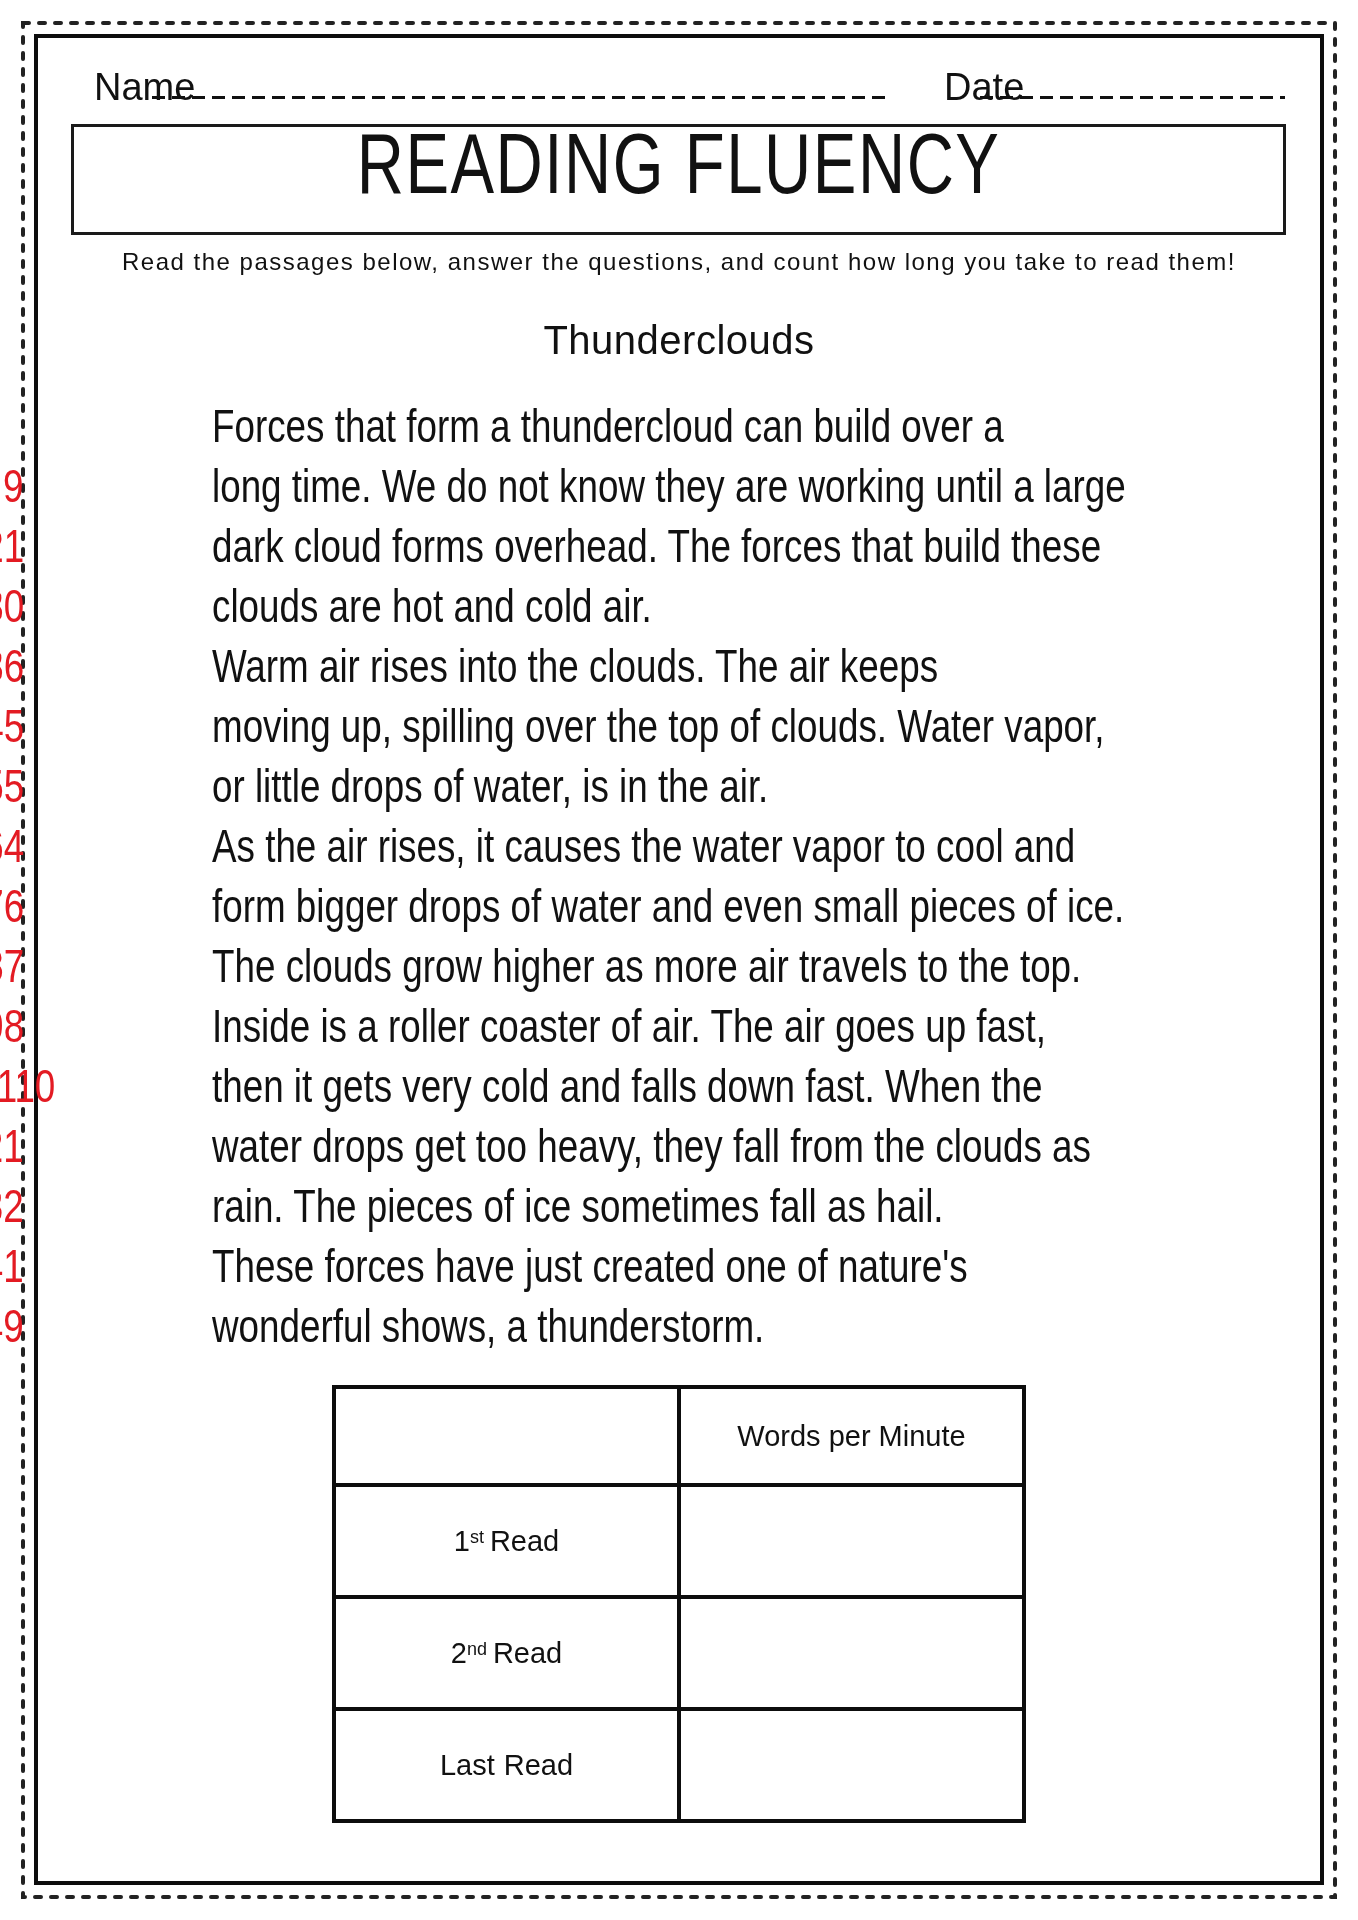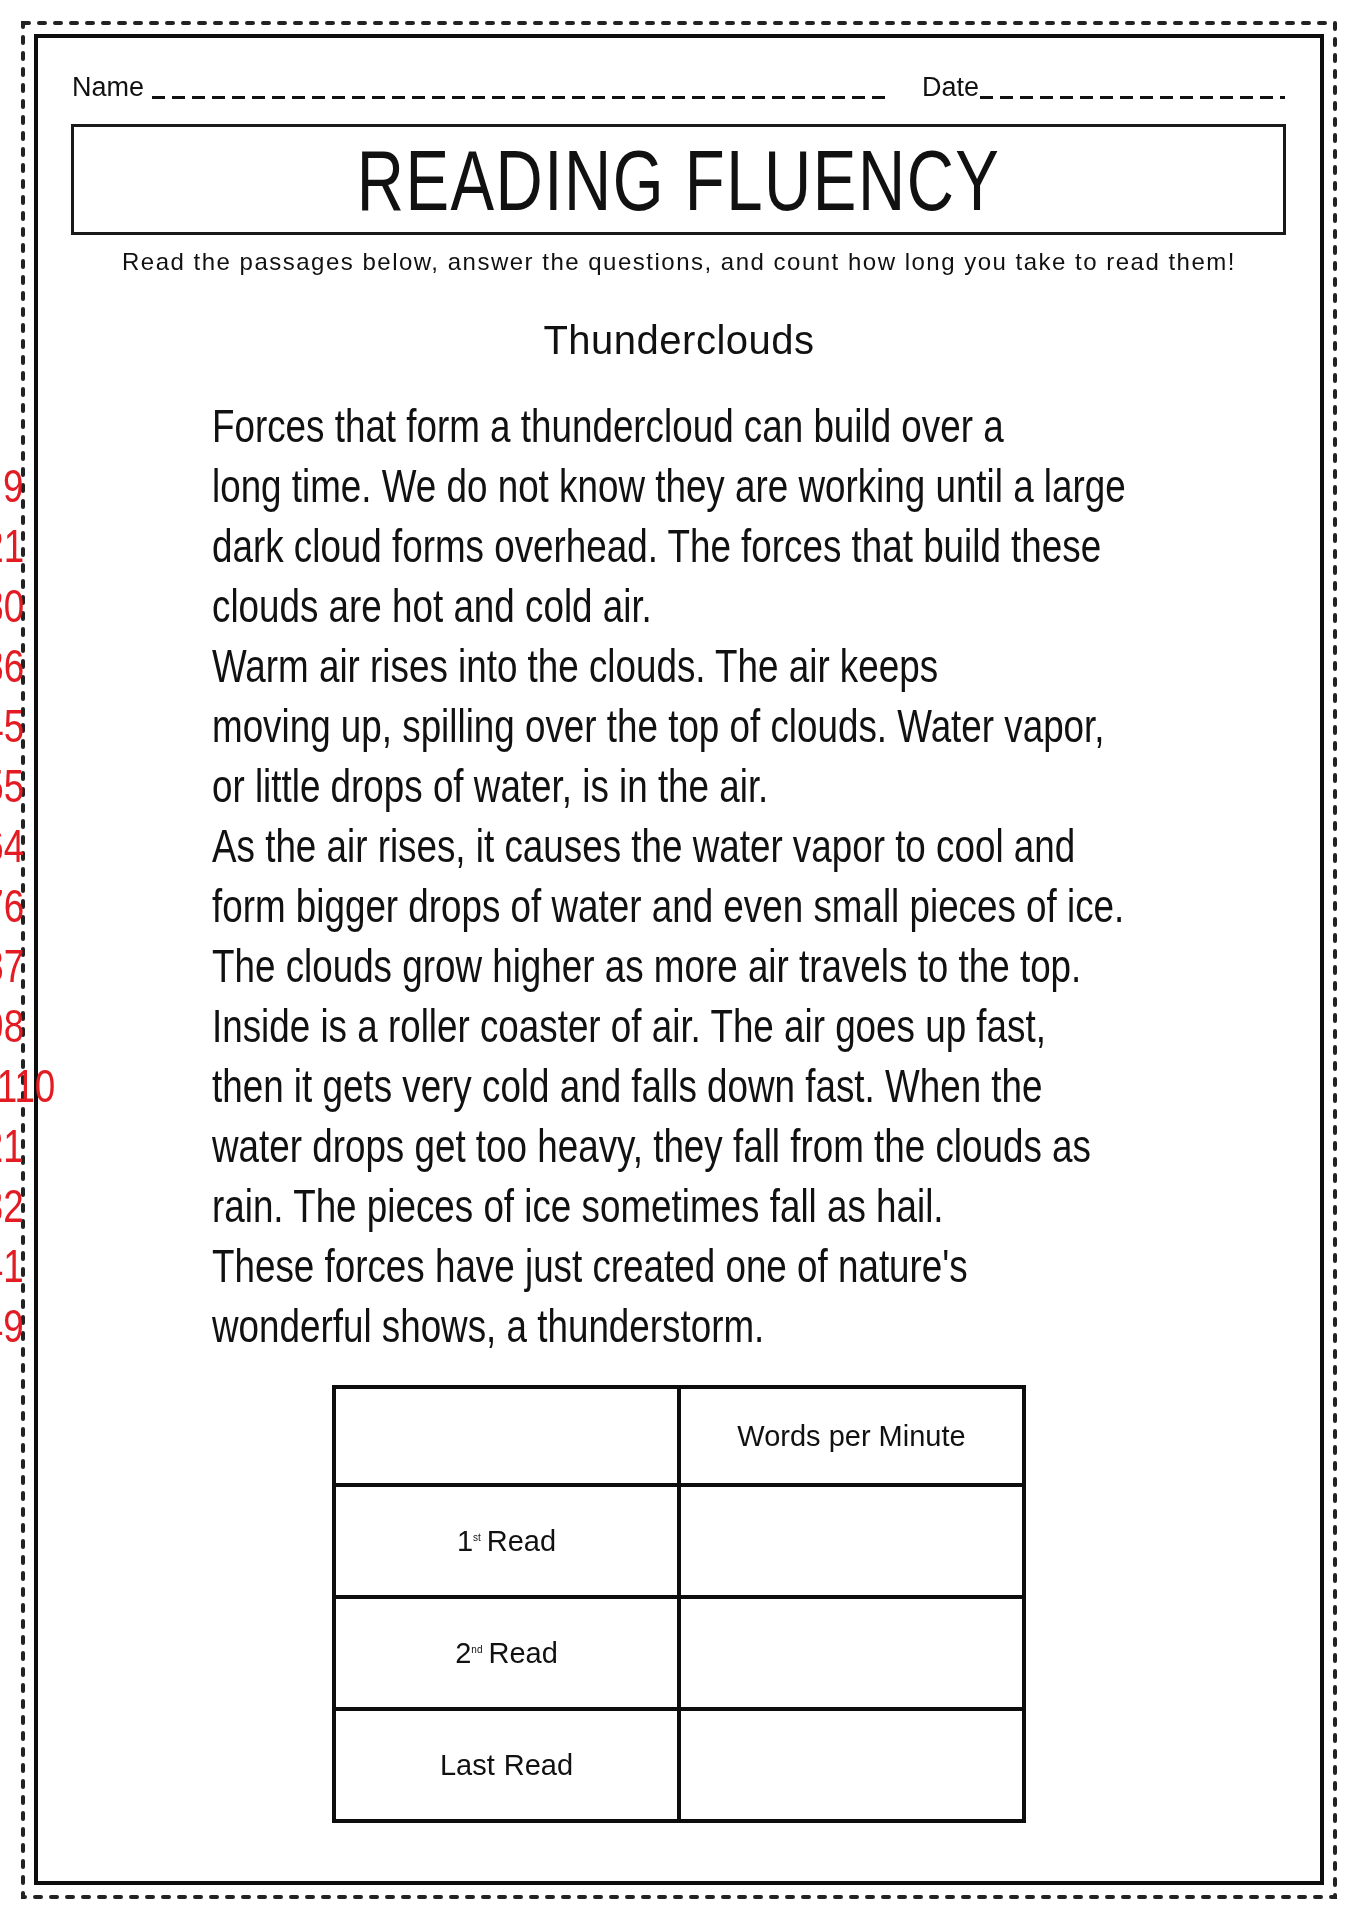--- a/index.html
+++ b/index.html
@@ -2,21 +2,21 @@
 <html><head>
 <meta charset="utf-8">
 <style>
   html, body { margin:0; padding:0; background:#ffffff; }
   body { width:1358px; height:1920px; position:relative; overflow:hidden;
          font-family:"Liberation Sans", "DejaVu Sans", sans-serif; color:#111; }
   .abs { position:absolute; }
   .dashed-frame { left:0; top:0; width:1358px; height:1920px; pointer-events:none; }
   .solid-frame { left:34px; top:34px; width:1290px; height:1851px; box-sizing:border-box;
                  border:4px solid #0d0d0d; }
-  .hdr-text { font-size:27px; line-height:30px; white-space:nowrap; }
+  .hdr-text { font-size:38px; line-height:30px; white-space:nowrap;margin-left:22px; }
   .blank { height:3px;
            background:repeating-linear-gradient(90deg,#111 0 13px,transparent 13px 20px); }
   .title-box { left:71px; top:124px; width:1215px; height:111px; box-sizing:border-box;
                border:3px solid #1a1a1a; }
   .center-row { left:34px; width:1290px; text-align:center; white-space:nowrap; }
   .title-text { display:inline-block; font-size:86px; line-height:86px; letter-spacing:2px;
                 transform:scaleX(0.76); transform-origin:center; }
   .instr { font-size:24px; line-height:24px; letter-spacing:1.5px; }
   .subtitle { font-size:40px; line-height:50px; letter-spacing:0.5px; }
   .line { left:8px; width:1188px; height:46px; }
@@ -24,38 +24,38 @@
          color:#e31b23; white-space:nowrap; transform:scaleX(0.8); transform-origin:right center; }
   .txt { position:absolute; left:204px; top:0; font-size:46px; line-height:46px;
          white-space:nowrap; transform:scaleX(0.8); transform-origin:left center; }
   .wpm-table { left:332px; top:1385px; width:694px; box-sizing:border-box;
                border:4px solid #0d0d0d; }
   .trow { display:flex; border-top:4px solid #0d0d0d; box-sizing:border-box; }
   .trow:first-child { border-top:none; }
   .cell { flex:1 1 0; display:flex; align-items:center; justify-content:center;
           font-size:29px; white-space:nowrap; box-sizing:border-box; }
   .cell.left { border-right:4px solid #0d0d0d; }
-  .cell sup { font-size:10px; position:relative; top:-4px; margin-right:6px; vertical-align:top; line-height:15px; }
+  .cell sup { font-size:18px; position:relative; top:-4px; margin-right:6px; vertical-align:top; line-height:15px; }
 </style>
 </head>
 <body>
 
 <svg class="abs dashed-frame" width="1358" height="1920" viewBox="0 0 1358 1920">
   <rect x="23" y="23" width="1312" height="1874" fill="none" stroke="#222" stroke-width="4" stroke-dasharray="6 10" stroke-linecap="round"></rect>
 </svg>
 
 <div class="abs solid-frame"></div>
 
 <div class="abs hdr-text" style="left:72px; top:72px;">Name</div>
 <div class="abs blank" style="left:152px; top:96px; width:736px;"></div>
 <div class="abs hdr-text" style="left:922px; top:72px;">Date</div>
 <div class="abs blank" style="left:980px; top:96px; width:305px;"></div>
 
 <div class="abs title-box"></div>
-<div class="abs center-row" style="top:137px;">
+<div class="abs center-row" style="top:120px;">
   <span class="title-text">READING FLUENCY</span>
 </div>
 
 <div class="abs center-row instr" style="top:250px;">Read the passages below, answer the questions, and count how long you take to read them!</div>
 
 <div class="abs center-row subtitle" style="top:315px;">Thunderclouds</div>
 
 <div>
   <div class="abs line" style="top:403px;">
     <span class="num" style="color: rgb(227, 27, 35);"></span>

